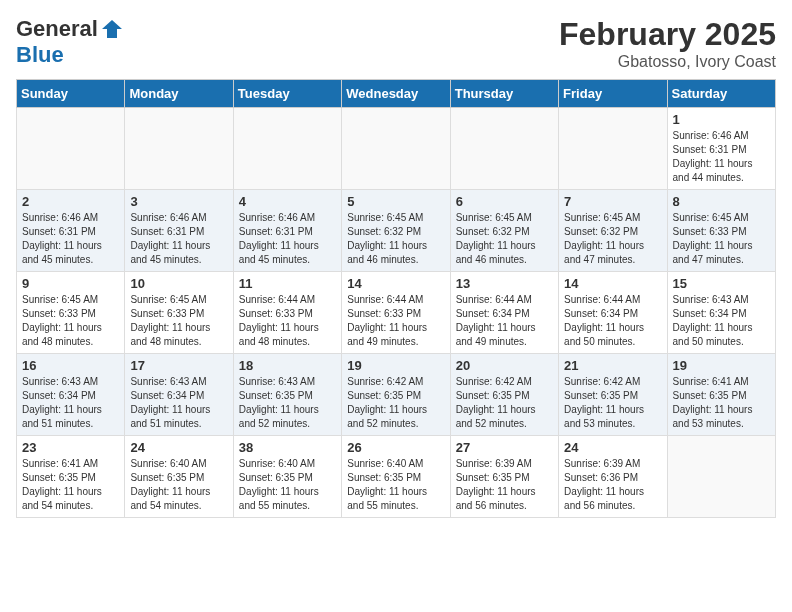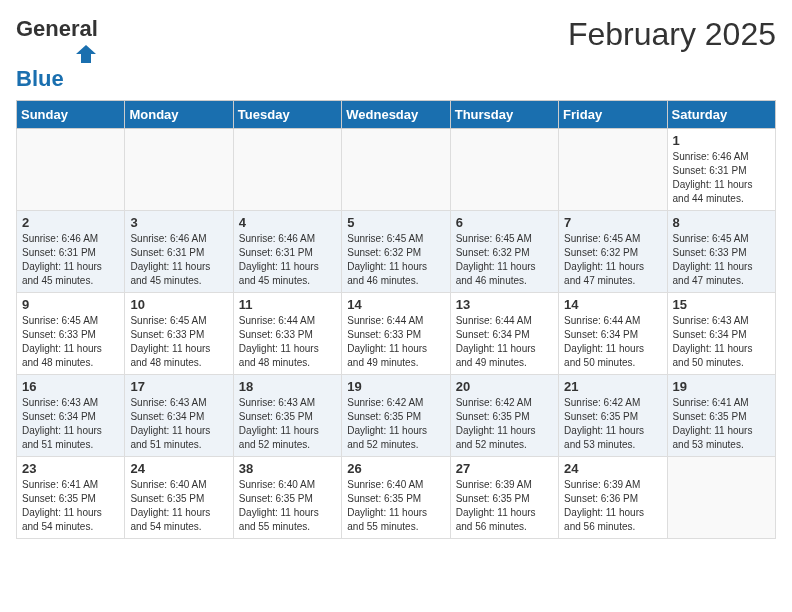--- a/index.html
+++ b/index.html
@@ -16,22 +16,21 @@
       justify-content: space-between;
       margin-bottom: 8px;
     }
     .logo {
       display: flex;
       flex-direction: column;
       align-items: flex-start;
     }
     .logo-text {
       display: flex;
-      align-items: flex-end;
-      flex-direction: column;
+      align-items: center;
     }
     .logo-general {
       font-size: 22px;
       font-weight: bold;
       color: #333;
     }
     .logo-blue {
       font-size: 22px;
       font-weight: bold;
       color: #1a6faf;
@@ -40,21 +39,21 @@
       width: 24px;
       height: 24px;
       margin-left: 2px;
     }
     .title-block {
       text-align: right;
     }
     .month-title {
       font-size: 32px;
       color: #333;
-      font-weight: normal;
+      font-weight: bold;
     }
     .location-title {
       font-size: 16px;
       color: #555;
     }
     .calendar {
       width: 100%;
       border-collapse: collapse;
     }
     .calendar th {
@@ -118,20 +117,21 @@
     <div class="logo-text">
       <span class="logo-general">General</span>
       <svg class="logo-icon" viewBox="0 0 24 24">
         <polygon points="12,3 22,12 17,12 17,21 7,21 7,12 2,12" fill="#1a6faf"></polygon>
       </svg>
     </div>
     <span class="logo-blue">Blue</span>
   </div>
   <div class="title-block">
     <div class="month-title">February 2025</div>
+    <div class="location-title">Gbatosso, Ivory Coast</div>
   </div>
 </div>
 
 <table class="calendar">
   <thead>
     <tr>
     <th>Sunday</th>
         <th>Monday</th>
         <th>Tuesday</th>
         <th>Wednesday</th>

